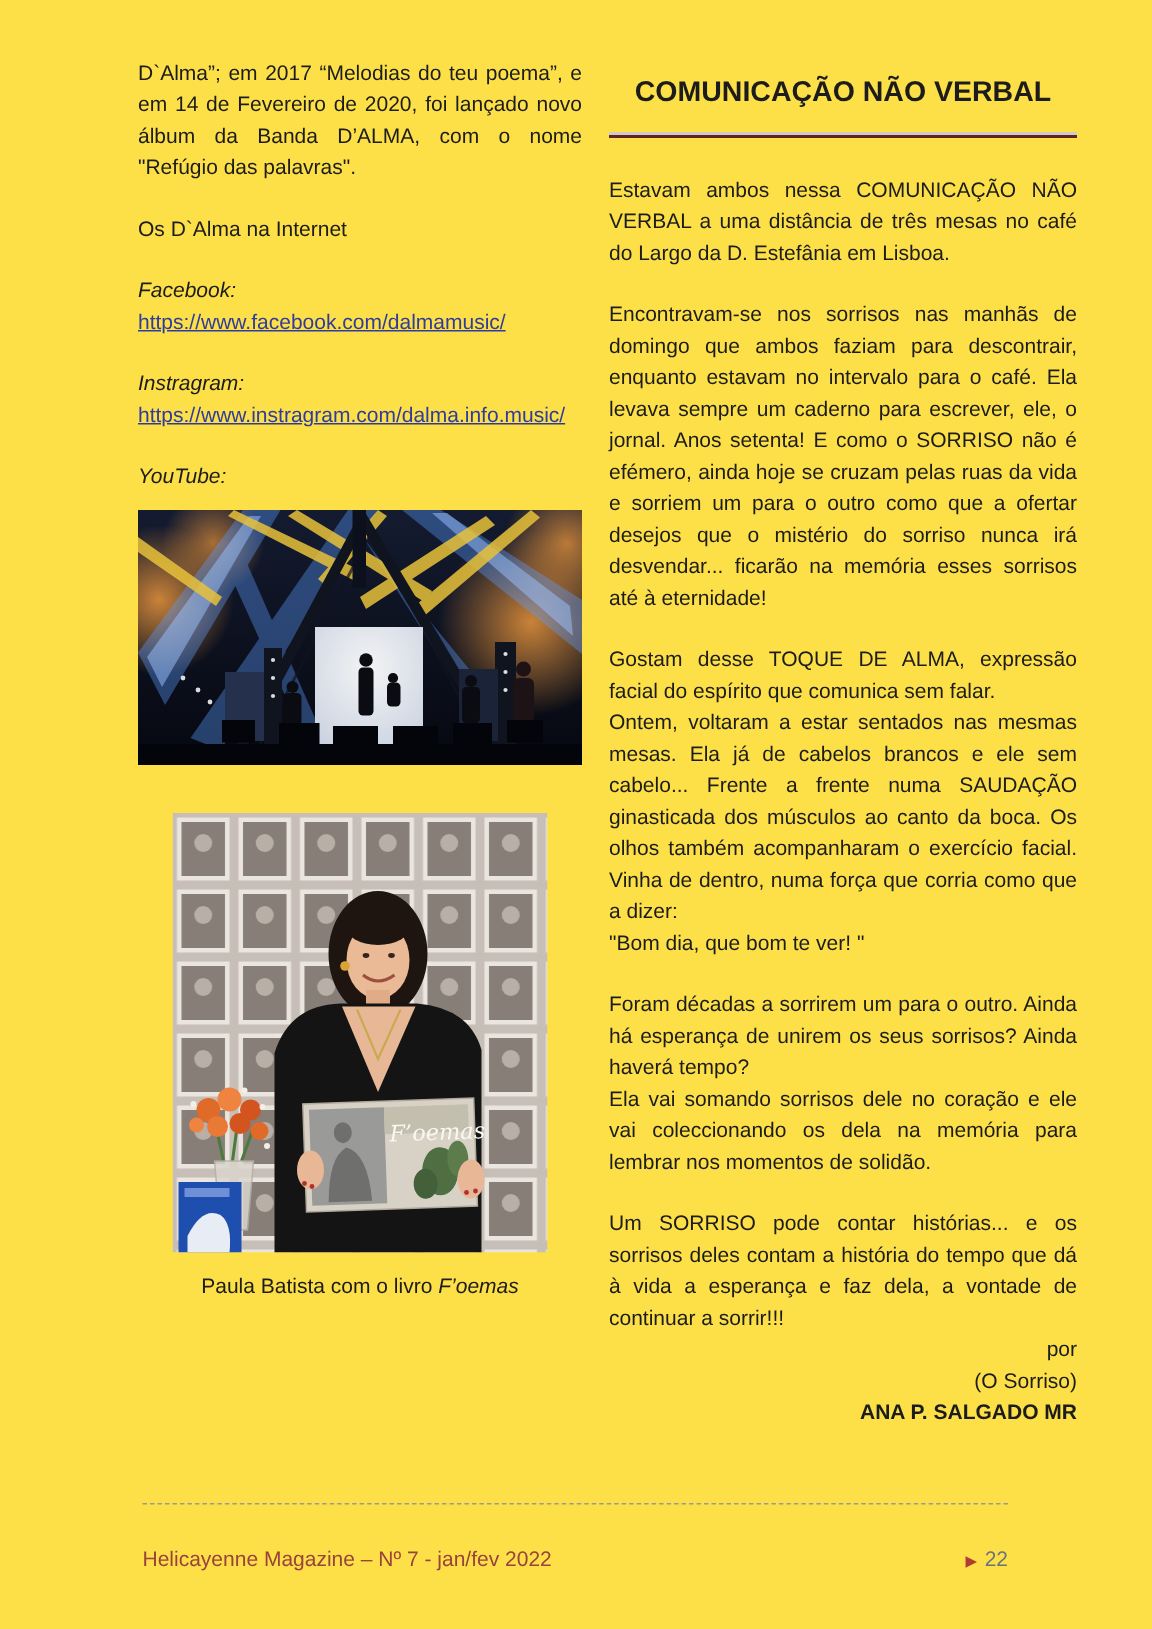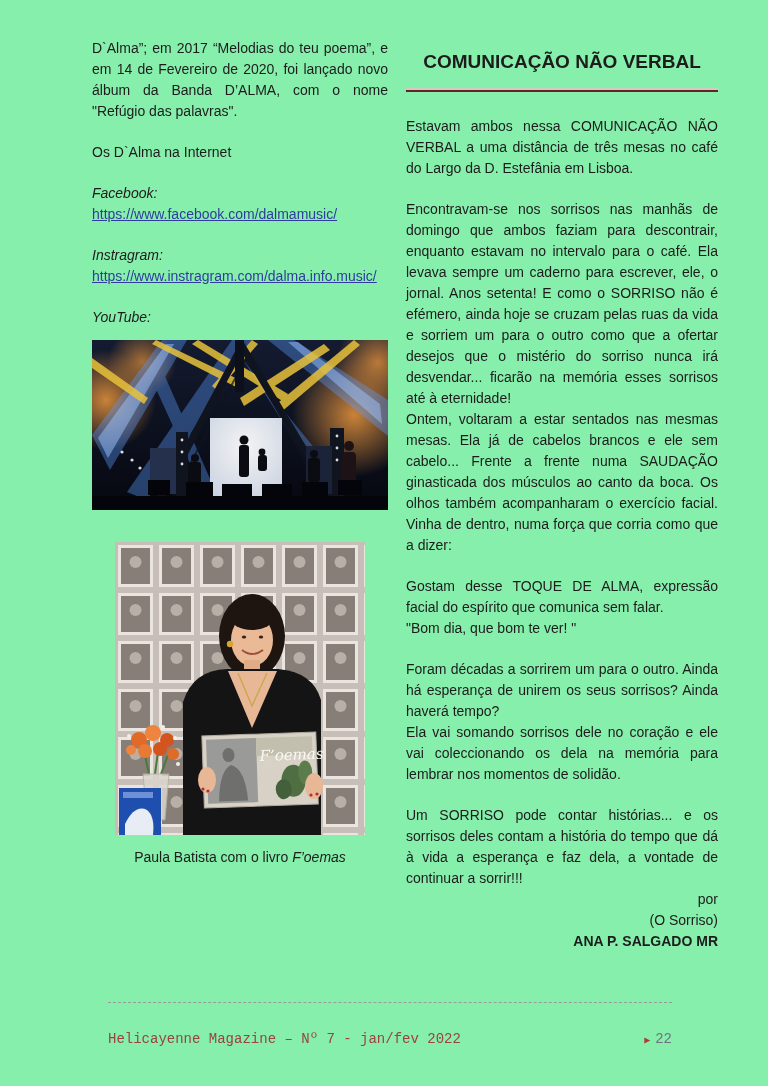--- a/index.html
+++ b/index.html
@@ -1,38 +1,38 @@
 <!DOCTYPE html>
 <html><head>
 <meta charset="utf-8">
 <style>
   * { box-sizing: border-box; }
   html,body { margin:0; padding:0; background:#e9e9e9; }
   body { font-family:"Liberation Sans",sans-serif; color:#1c1c1c; }
-  .page { position:relative; width:768px; height:1086px; background:#86efac; overflow:hidden; margin:0 auto; }
+  .page { position:relative; width:768px; height:1086px; background:#fde047; overflow:hidden; margin:0 auto; }
   .content { position:absolute; left:92px; top:38px; display:flex; gap:18px; }
   .col-left { width:296px; font-size:14px; line-height:21px; }
   .col-right { width:312px; font-size:14px; line-height:21px; }
   p { margin:0; }
   .gap { margin-top:20px; }
   .just { text-align:justify; }
   .italic { font-style:italic; }
   .link { color:#2f3c9e; text-decoration:underline; word-break:break-all; display:block; }
   .plain-url { word-break:break-all; display:block; }
   .article-title { font-size:19px; line-height:24px; font-weight:bold; text-align:center; margin:12px; }
   .title-rule { margin-top:14px; margin-bottom:24px; height:4px; background:#622423; border-top:2px solid #d5c8c8; }
   .right-align { text-align:right; }
   .bold { font-weight:bold; }
   .photo1-wrap { width:296px; margin-top:12px; }
   .photo1-wrap svg { display:block; }
   .caption-by { font-weight:bold; font-size:15px; text-align:right; padding-right:14px; margin-top:3px; }
   .photo2-wrap { width:250px; margin:32px auto 0; }
   .photo2-wrap svg { display:block; }
   .caption2 { text-align:center; margin-top:12px; font-size:14px; }
-  .footer { position:absolute; left:108px; right:96px; top:1002px;font-family:Liberation Mono, monospace; }
+  .footer { position:absolute; left:95px; right:96px; top:1002px; }
   .footer-line { border-top:1px dashed #9a9a9a; height:0; }
   .footer-row { display:flex; justify-content:space-between; align-items:baseline; margin-top:28px; }
   .footer-mag { color:#9a423d; font-size:14px; }
   .page-num { color:#6a737d; font-size:14px; }
   .marker { color:#b03a34; font-size:10px; margin-right:5px; }
 </style>
 </head>
 <body>
 
 <div class="page">
@@ -227,22 +227,22 @@
       </div>
       <p class="caption2"><span>Paula Batista com o livro </span><span class="italic">F’oemas</span></p>
     </div>
 
     <div class="col-right">
       <h1 class="article-title">COMUNICAÇÃO NÃO VERBAL</h1>
       <div class="title-rule"></div>
 
       <p class="just">Estavam ambos nessa COMUNICAÇÃO NÃO VERBAL a uma distância de três mesas no café do Largo da D. Estefânia em Lisboa.</p>
       <p class="just gap">Encontravam-se nos sorrisos nas manhãs de domingo que ambos faziam para descontrair, enquanto estavam no intervalo para o café. Ela levava sempre um caderno para escrever, ele, o jornal. Anos setenta! E como o SORRISO não é efémero, ainda hoje se cruzam pelas ruas da vida e sorriem um para o outro como que a ofertar desejos que o mistério do sorriso nunca irá desvendar... ficarão na memória esses sorrisos até à eternidade!</p>
+      <p class="just gap">Gostam desse TOQUE DE ALMA, expressão facial do espírito que comunica sem falar.</p>
       <p class="just">Ontem, voltaram a estar sentados nas mesmas mesas. Ela já de cabelos brancos e ele sem cabelo... Frente a frente numa SAUDAÇÃO ginasticada dos músculos ao canto da boca. Os olhos também acompanharam o exercício facial. Vinha de dentro, numa força que corria como que a dizer:</p>
-      <p class="just gap">Gostam desse TOQUE DE ALMA, expressão facial do espírito que comunica sem falar.</p>
       <p>"Bom dia, que bom te ver! "</p>
       <p class="just gap">Foram décadas a sorrirem um para o outro. Ainda há esperança de unirem os seus sorrisos? Ainda haverá tempo?</p>
       <p class="just">Ela vai somando sorrisos dele no coração e ele vai coleccionando os dela na memória para lembrar nos momentos de solidão.</p>
       <p class="just gap">Um SORRISO pode contar histórias... e os sorrisos deles contam a história do tempo que dá à vida a esperança e faz dela, a vontade de continuar a sorrir!!!</p>
 
       <p class="right-align">por</p>
       <p class="right-align">(O Sorriso)</p>
       <p class="right-align bold">ANA P. SALGADO MR</p>
     </div>
   </div>

